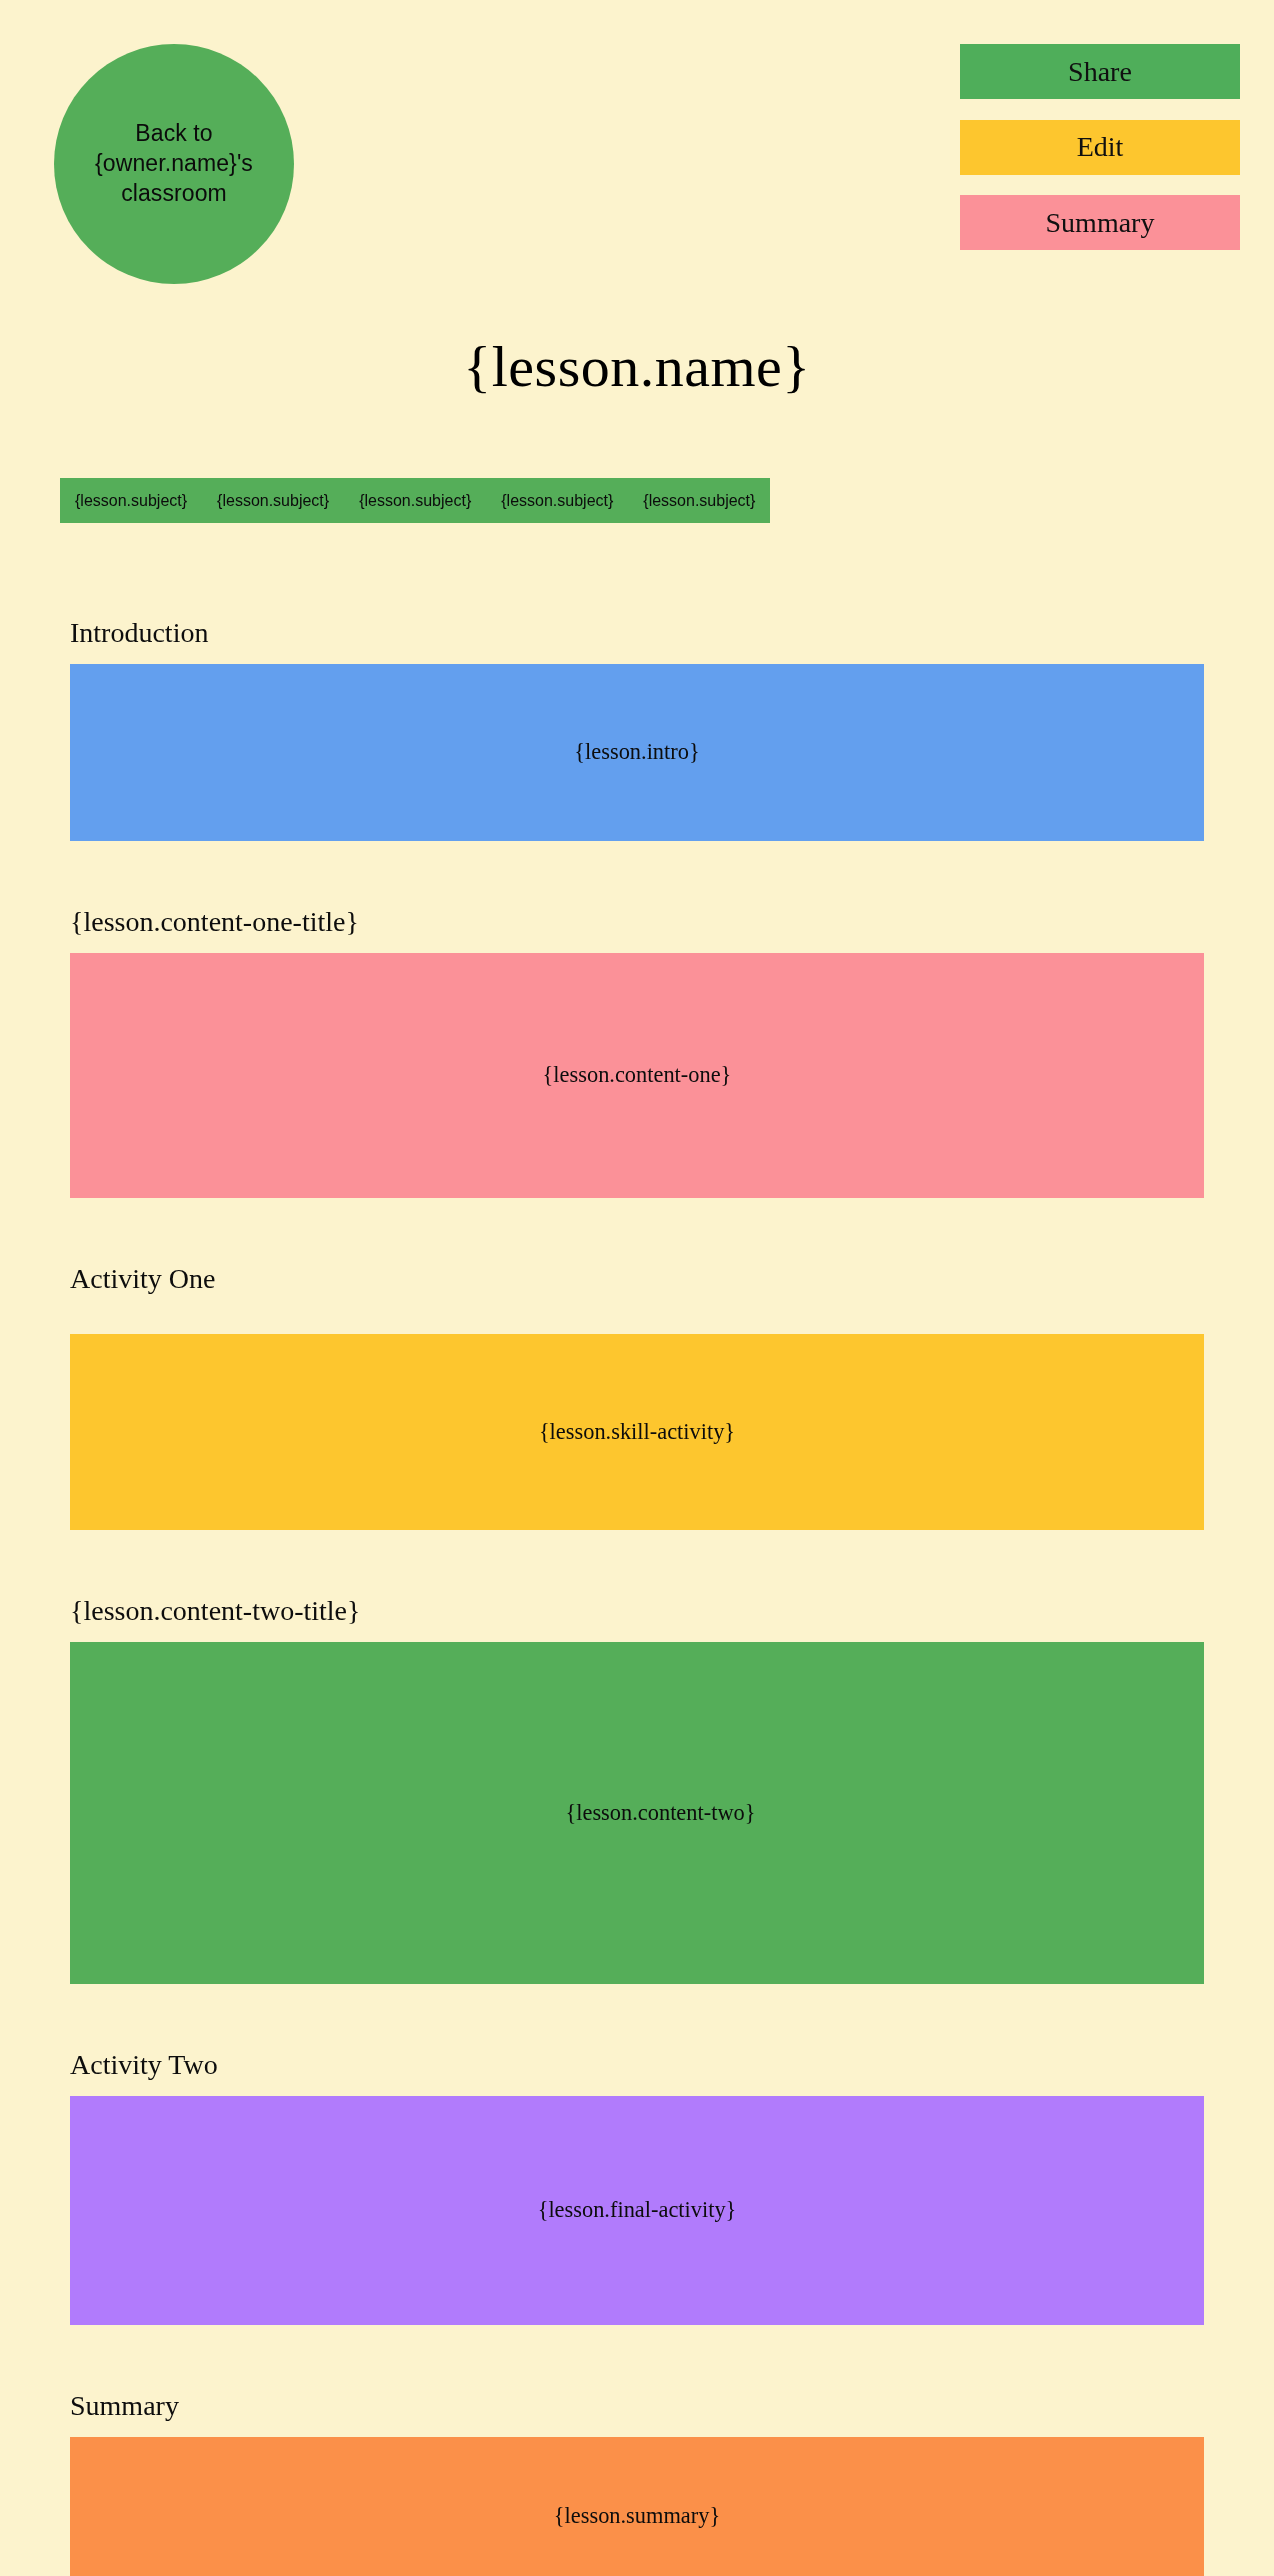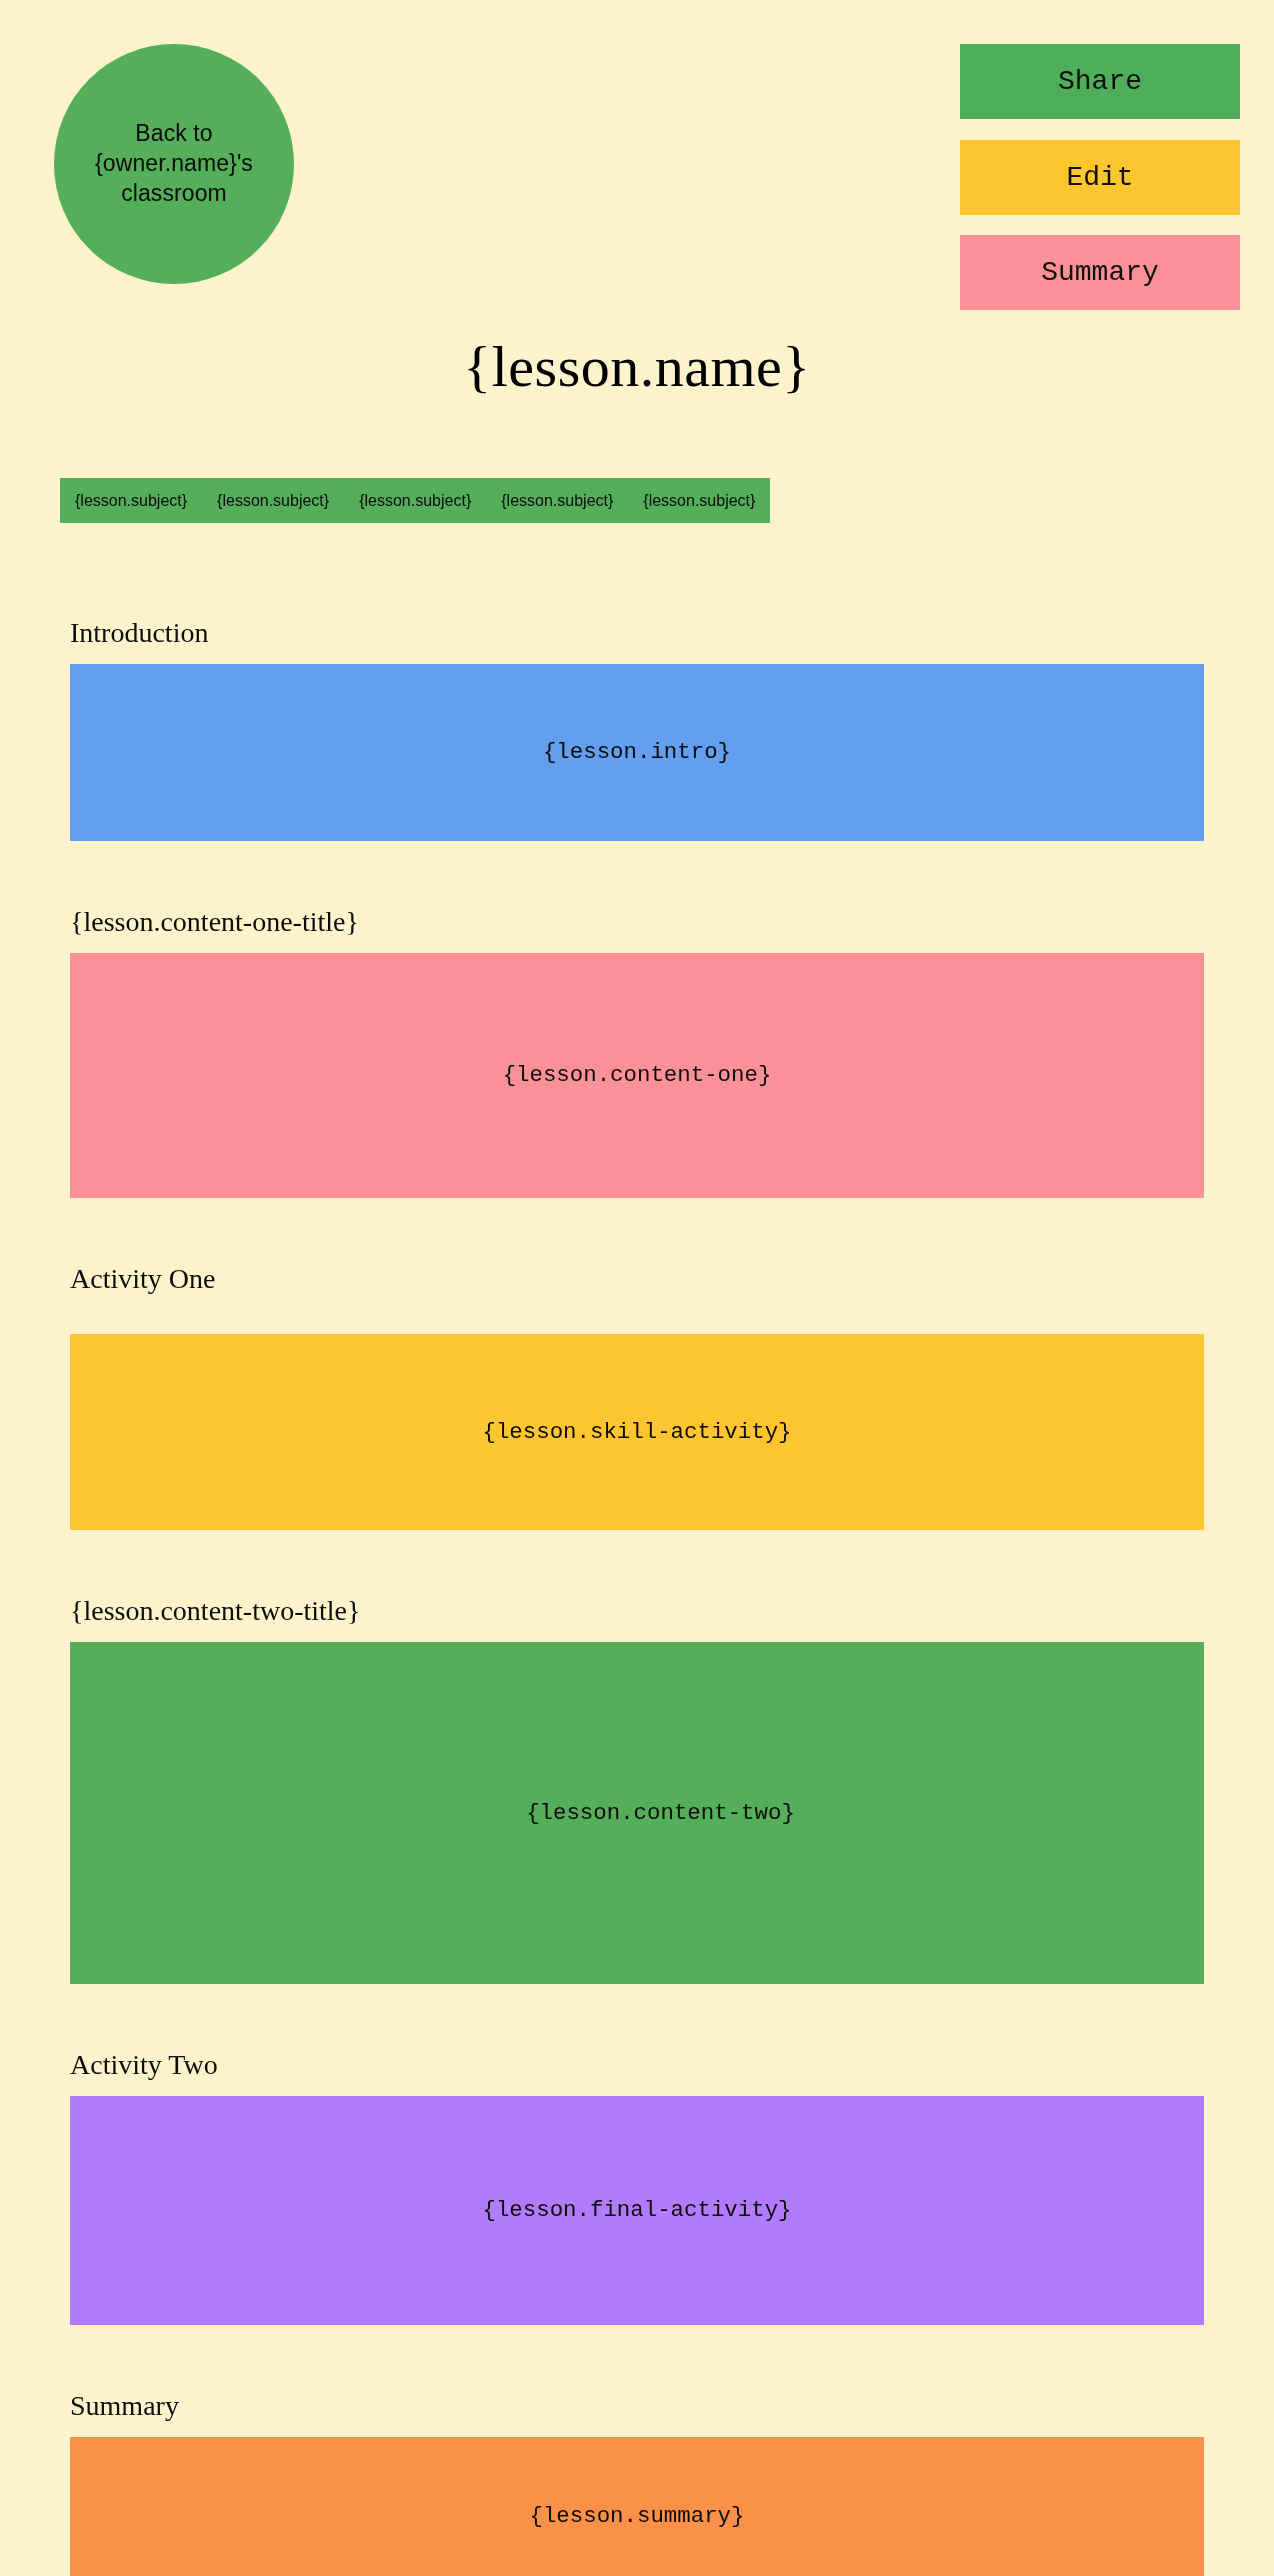--- a/index.html
+++ b/index.html
@@ -50,26 +50,26 @@
     position: absolute;
     right: 34px;
     top: 44px;
     width: 280px;
     display: flex;
     flex-direction: column;
     gap: 20.5px;
   }
   .action-btn {
     width: 280px;
-    height: 75px;
+    height: 55px;
     border: 0;
     display: flex;
     align-items: center;
     justify-content: center;
-    font-family: Liberation Mono, monospace;
+    font-family: Liberation Serif, serif;
     font-size: 28px;
     color: #101010;
     cursor: pointer;
     padding: 8px;
     box-sizing: border-box;
   }
   .btn-share  { background: #4fae5a; }
   .btn-edit   { background: #fdc62e; }
   .btn-delete { background: #fb9198; }
 
@@ -139,21 +139,21 @@
     font-weight: 400;
     color: #0d0d0d;
     margin: 8px 0 15px 0;
     padding: 0;
     line-height: 1.1;
   }
   .section-body {
     display: flex;
     align-items: center;
     justify-content: center;
-    font-family: Liberation Mono, monospace;
+    font-family: Liberation Serif, serif;
     font-size: 22.4px;
     color: #0c0c0c;
     box-sizing: border-box;
   }
   .gap-after { height: 58px; }
   .gap-after-sm { height: 45px; }
 </style>
 </head>
 <body>
 

